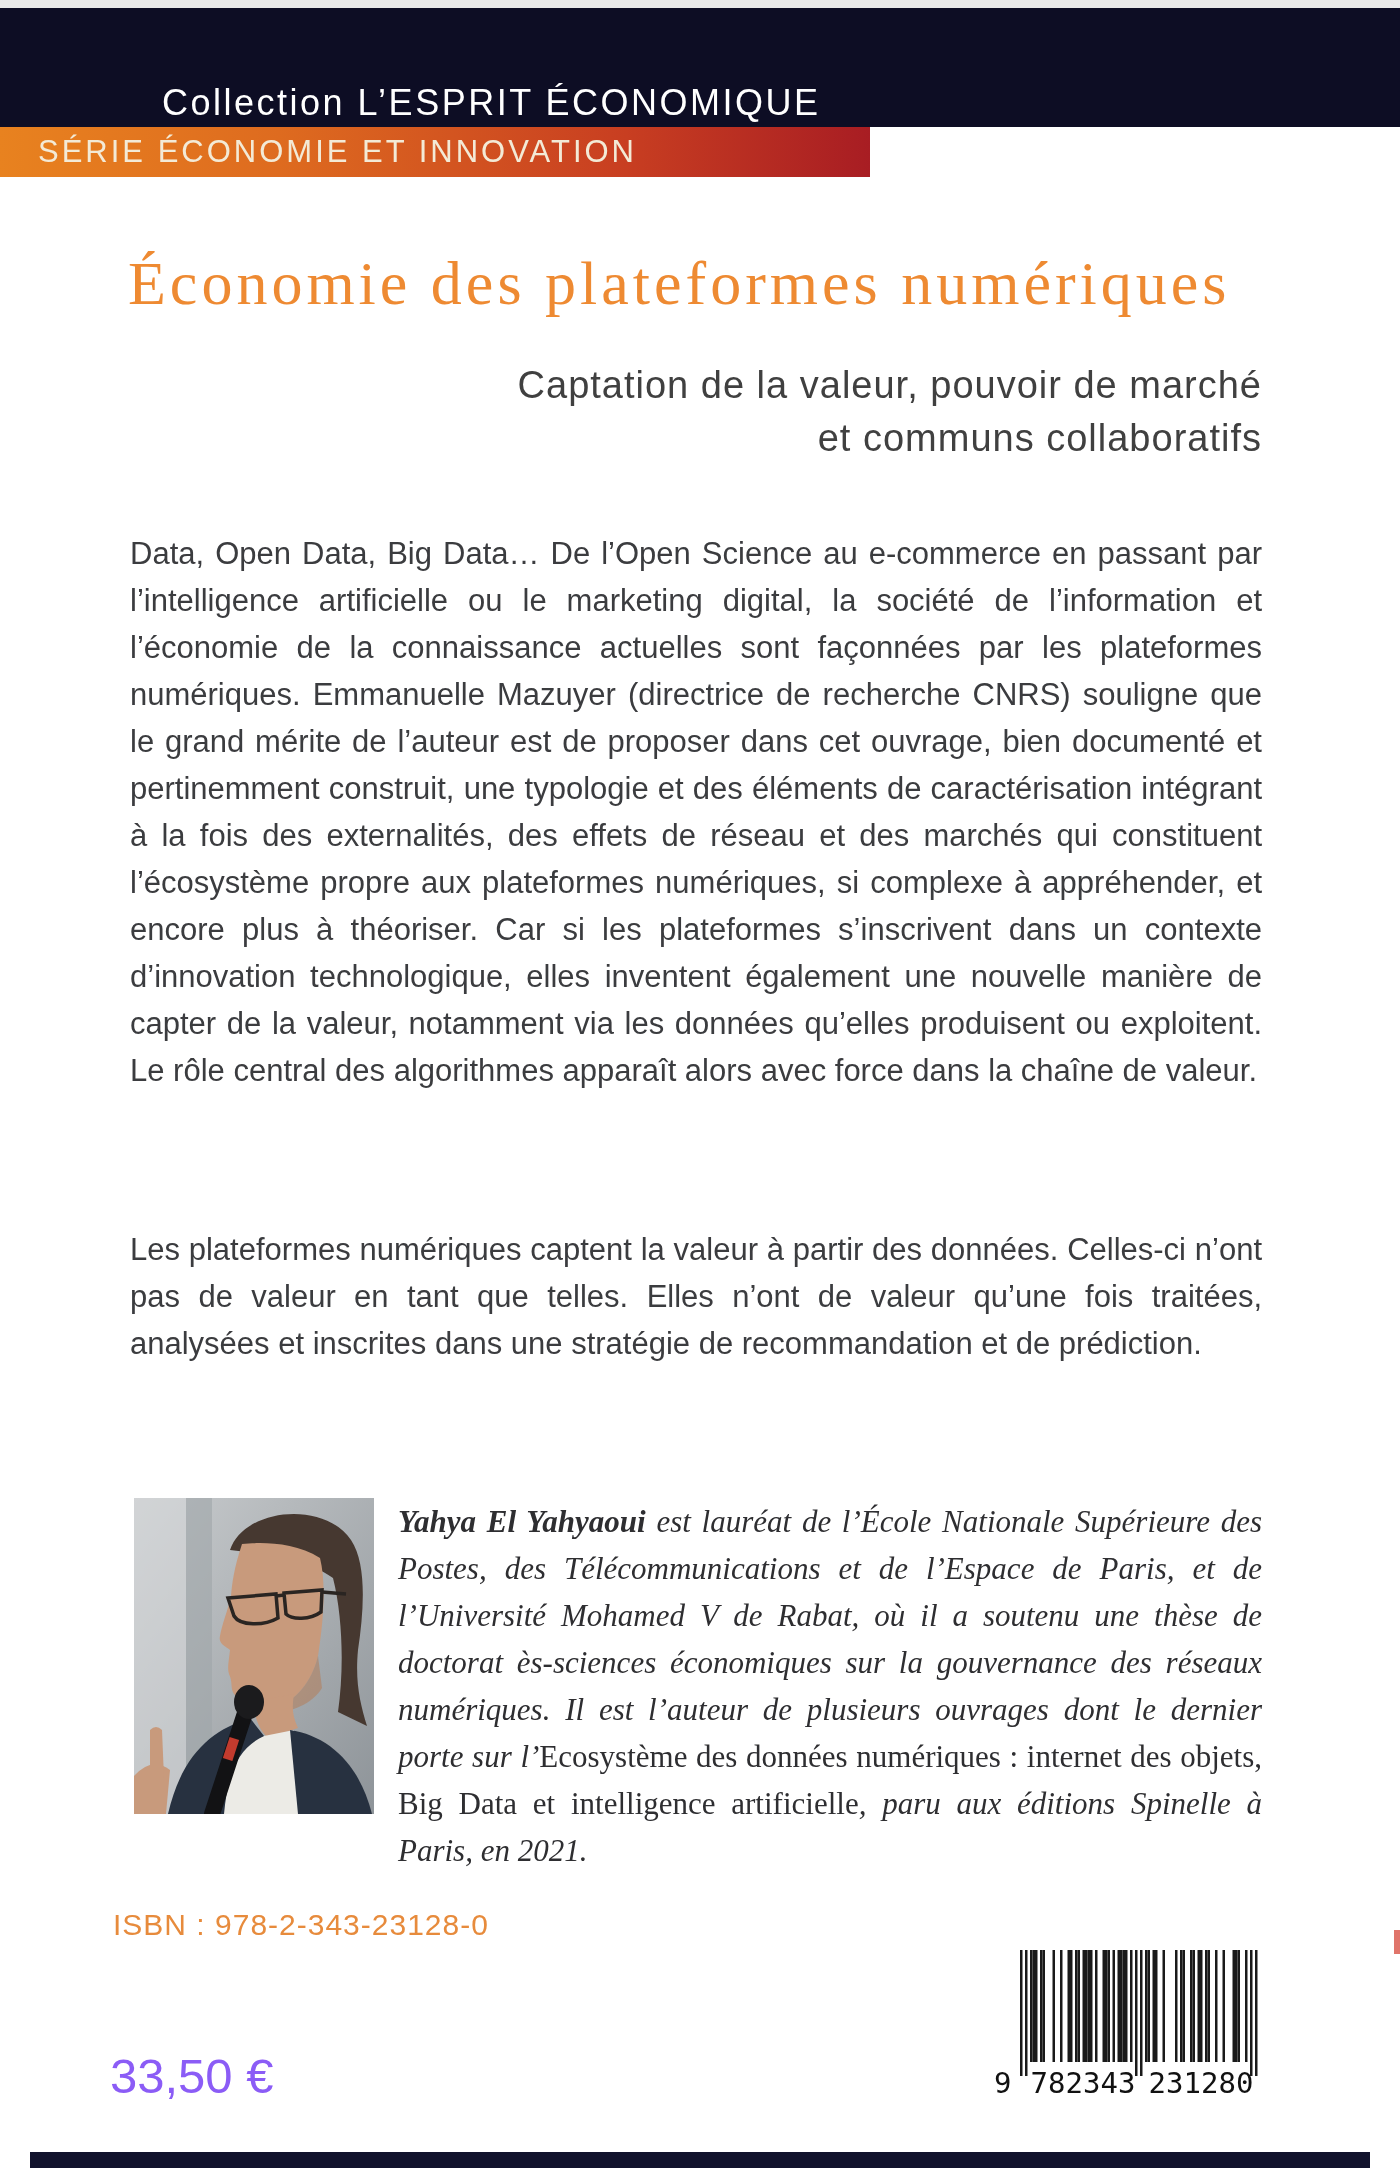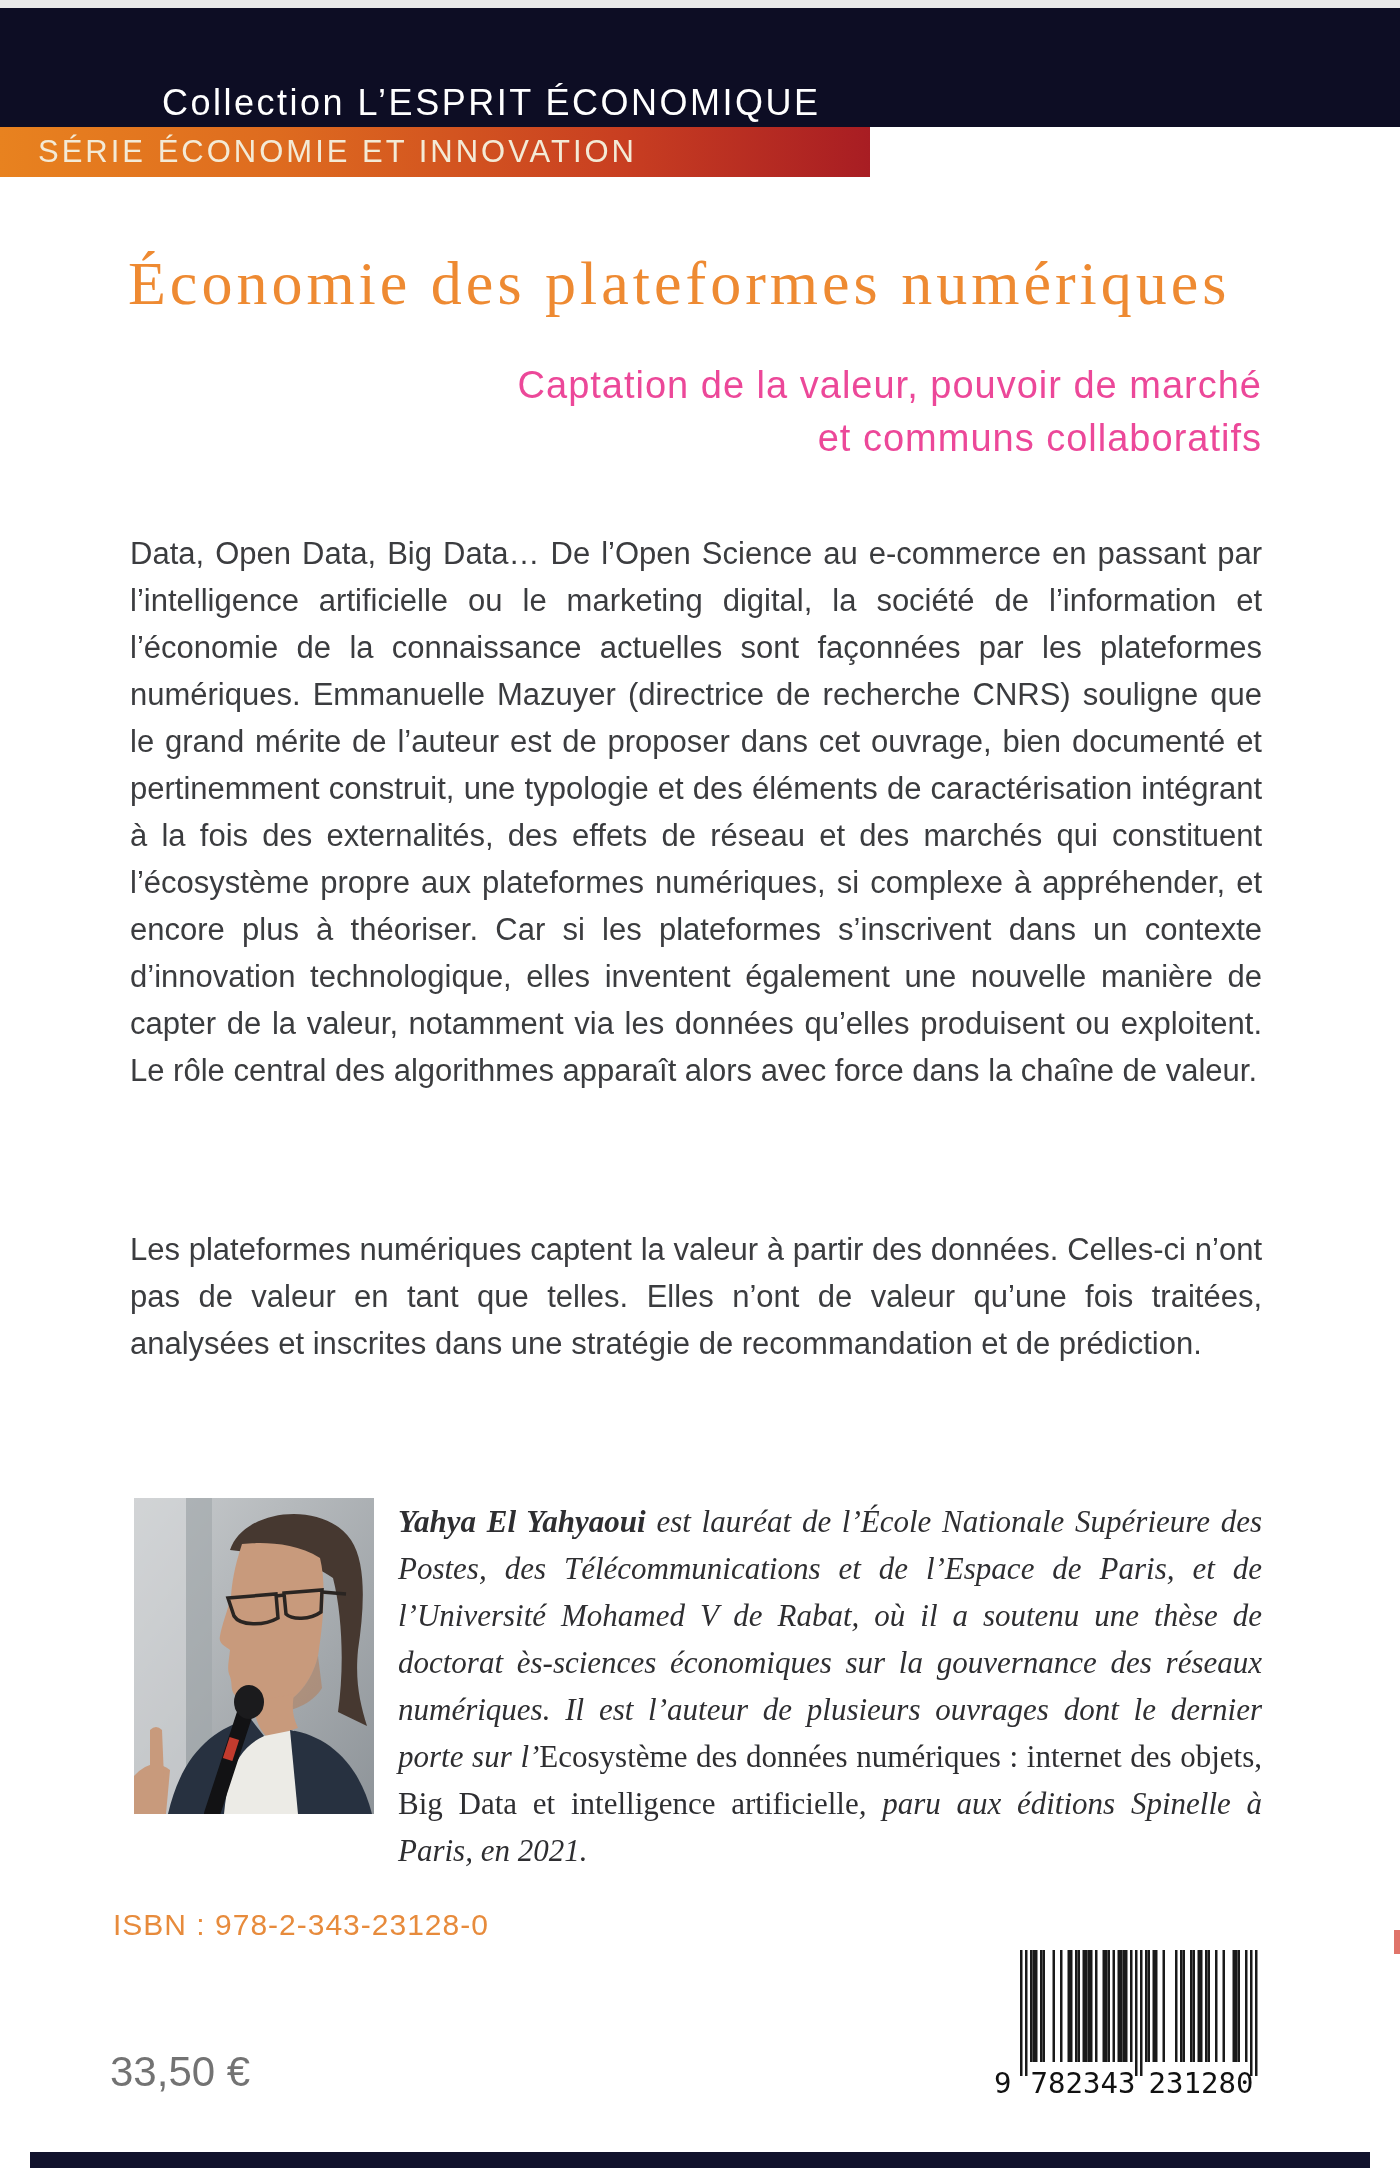--- a/index.html
+++ b/index.html
@@ -29,21 +29,21 @@
     padding-left:26px;
   }
 
   
   .book-title {
     position:absolute; left:128px; top:240px;
     color:#ee8a32; font-size:62px; letter-spacing:4px; white-space:nowrap;font-family:Liberation Serif, serif;
   }
   .book-subtitle {
     position:absolute; right:138px; top:351px;
-    text-align:right; color:#ec4899; font-size:38px; line-height:53px;
+    text-align:right; color:#404040; font-size:38px; line-height:53px;
     letter-spacing:1px;
   }
 
   
   .para {
     position:absolute; left:130px; width:1132px;
     color:#3b3c3f; font-size:31px; line-height:47px;
     text-align:justify;
   }
   .para-1 { top:522px; }
@@ -66,21 +66,21 @@
   .bio-text .author { font-weight:bold; }
   .bio-text .roman { font-style:normal; }
 
   
   .isbn {
     position:absolute; left:113px; top:1900px;
     color:#e78b3c; font-size:30px; letter-spacing:1px; white-space:nowrap;
   }
   .price {
     position:absolute; left:110px; top:2040px;
-    color:#737373; font-size:42px; white-space:nowrap;
+    color:#8b5cf6; font-size:49px; white-space:nowrap;
   }
 
   .barcode { position:absolute; left:1020px; top:1942px; width:244px; height:150px; }
   .barcode svg { position:absolute; left:0; top:0; }
   .barcode svg rect { fill:#1a1a1a; }
   .bc-digit {
     position:absolute; top:116px; color:#111111;
     font-family:"DejaVu Sans Mono", monospace; font-size:29px; white-space:nowrap;
   }
   .bc-first { left:-26px; }

